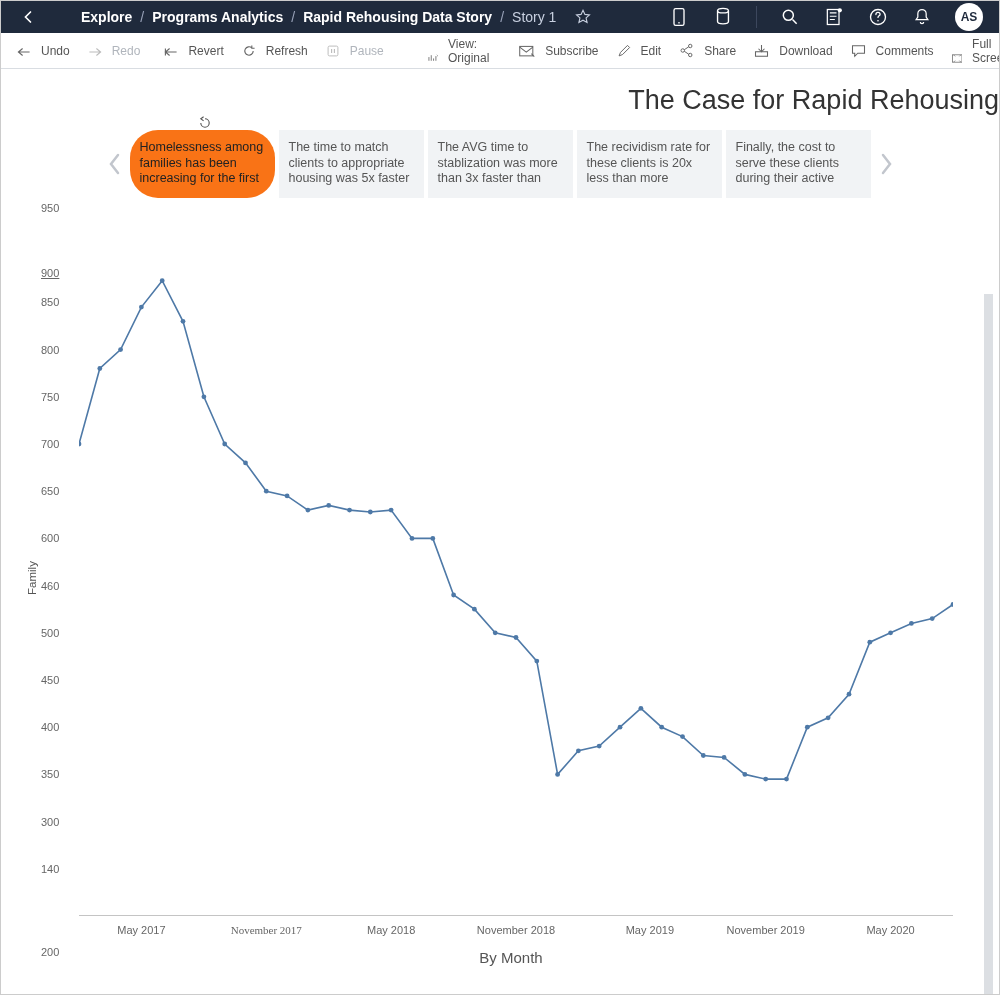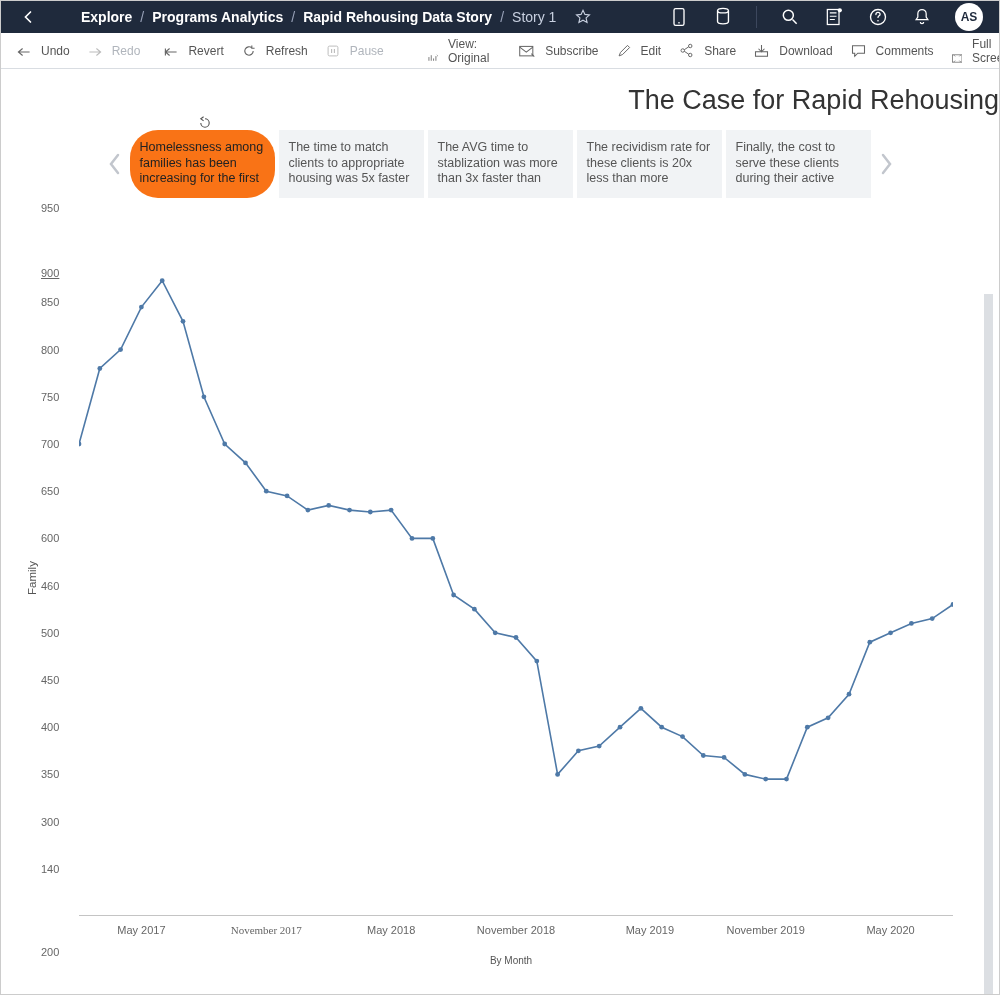--- a/index.html
+++ b/index.html
@@ -76,21 +76,21 @@
     position:relative;
     margin: 6px 18px 0 40px;
     height: 740px;
   }
   .y-axis-title {
     position:absolute; left:-26px; top:50%; transform: translateY(-50%) rotate(-90deg);
     font-size:11.5px; color:#555;
   }
   .x-axis-title {
     position:absolute; bottom:-18px; left:50%; transform:translateX(-50%);
-    font-size:10px; color:#555;
+    font-size:15px; color:#555;
   }
   .plot { position:absolute; left:38px; top:0; right:28px; bottom:32px; }
   .y-tick { position:absolute; left:-38px; width:34px; font-size:11px; color:#666; transform:translateY(-50%); }
   .x-tick { position:absolute; bottom:-20px; font-size:11px; color:#666; transform:translateX(-50%); white-space:nowrap; }
   .chart-line { stroke:#4e79a7; stroke-width:1.6; fill:none; }
   .chart-dot { fill:#4e79a7; }
   .vscroll {
     position:absolute; right:6px; top:225px; width:9px; height:700px;
     background:#dcdfe3; border-radius:0;
   }

